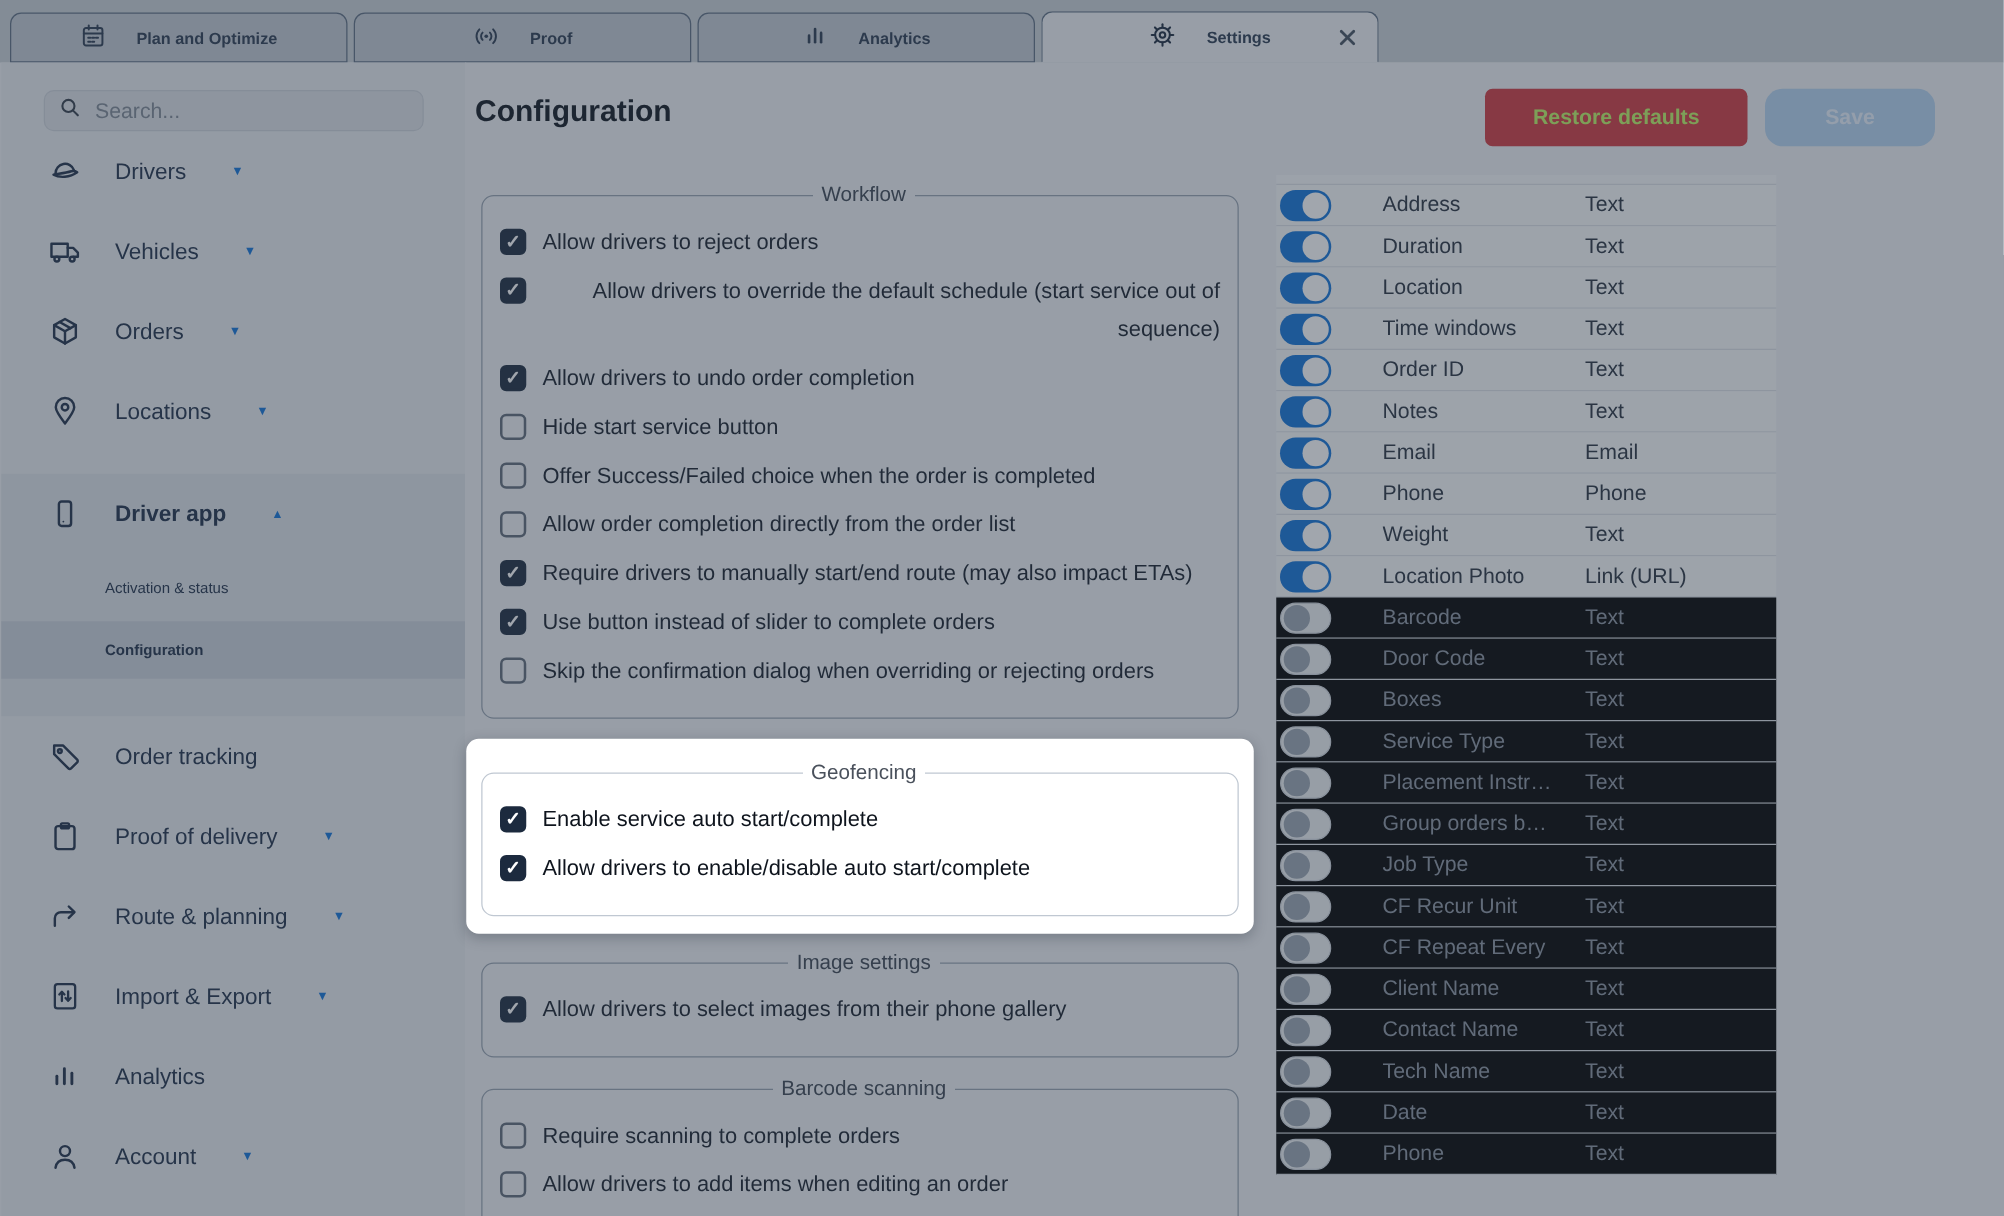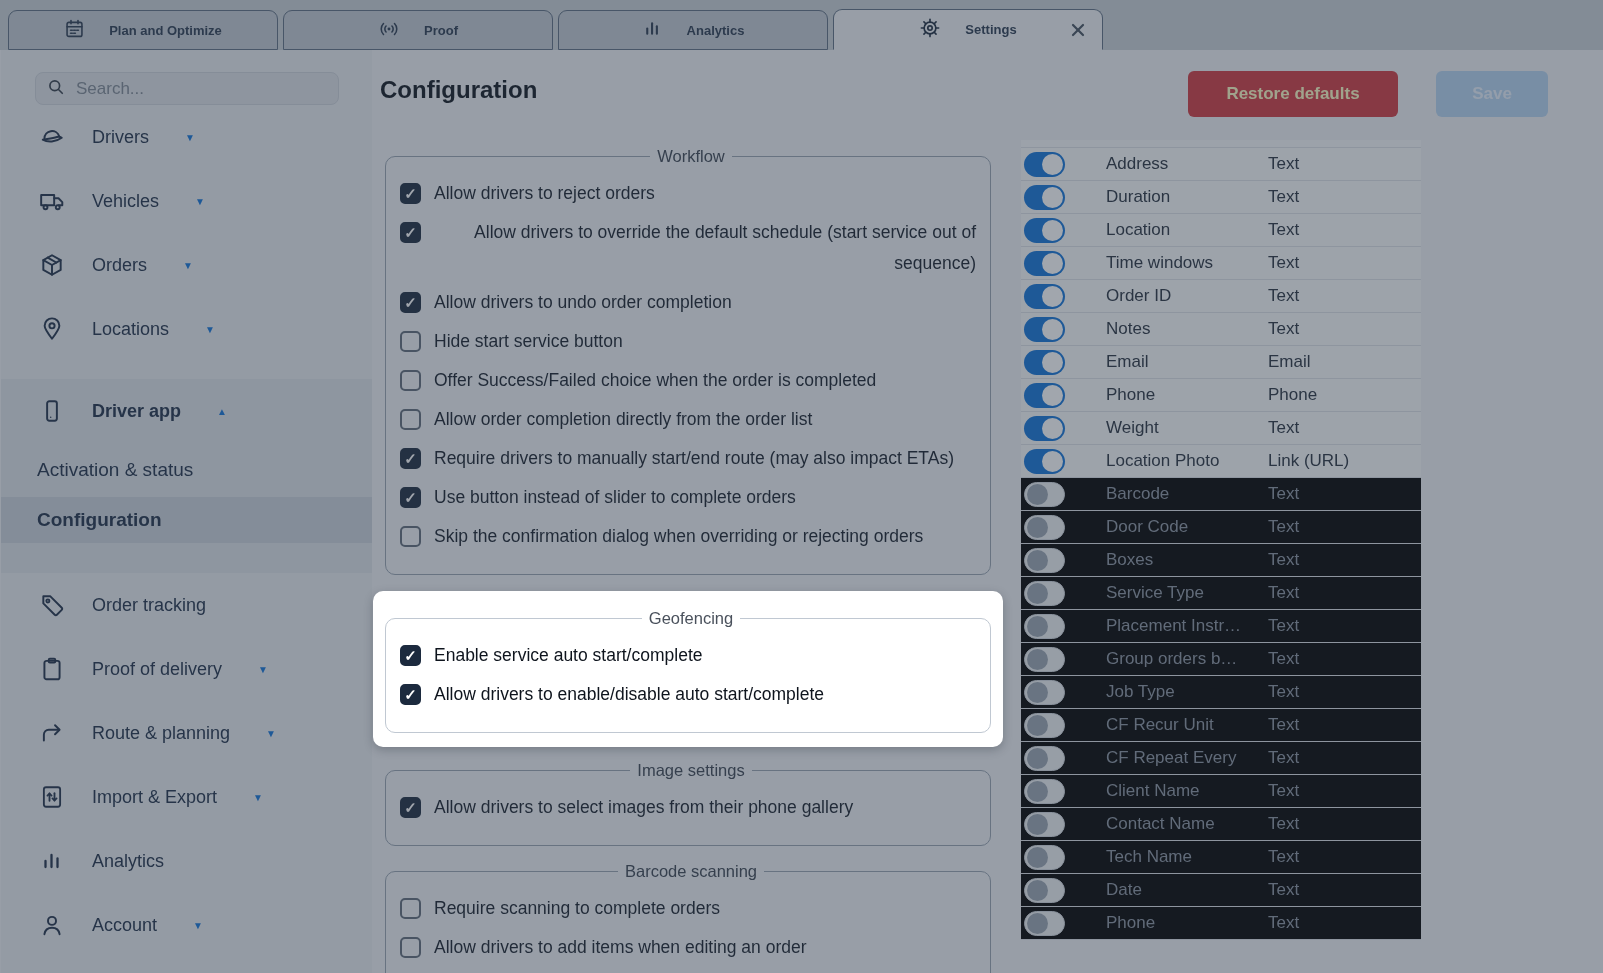--- a/index.html
+++ b/index.html
@@ -27,29 +27,29 @@
   .search input::placeholder{color:#7e8894;}
   .side-item{height:64px;display:flex;align-items:center;padding-left:38px;gap:27px;
     font-size:18px;cursor:pointer;}
   .side-item:first-of-type{margin-top:18px;}
   .side-item .ico{width:26px;display:flex;justify-content:center;flex:none;}
   .caret{color:#1273d8;font-size:10px;margin-left:9px;}
   .caret.down::after{content:"\25BC";}
   .caret.up::after{content:"\25B2";}
   .group{background:#dde2e8;padding-bottom:30px;}
   .group .side-item{font-weight:700;}
-  .sub-item{height:54px;display:flex;align-items:center;padding-left:36px;font-size:19px;cursor:pointer;}
+  .sub-item{height:54px;display:flex;align-items:center;padding-left:83px;font-size:12px;cursor:pointer;}
   .sub-item.selected{height:46px;background:#cbd2da;font-weight:700;}
   
   .main{position:absolute;left:372px;top:50px;right:0;bottom:0;background:#eef1f4;}
   .page-title{position:absolute;left:8px;top:26px;font-size:24px;font-weight:700;color:#10161f;}
   .btn{position:absolute;top:21px;height:46px;border:none;border-radius:6px;
     font-family:"Liberation Sans",sans-serif;font-size:17px;font-weight:700;cursor:pointer;}
-  .btn-restore{right:205px;width:210px;background:#cf3940;color:#fef9c3;}
-  .btn-save{right:55px;width:112px;background:#b5d3f0;color:#e7f0fb;cursor:default;}
+  .btn-restore{right:205px;width:210px;background:#cf3940;color:#bef264;}
+  .btn-save{right:55px;width:136px;background:#b5d3f0;color:#e7f0fb;cursor:default;border-radius:14px;}
   .sections{position:absolute;left:13px;top:83px;width:606px;}
   fieldset{border:1.5px solid #97a2b0;border-radius:10px;margin:14px 0 16px;
     padding:4px 14px 14px;}
   legend{padding:0 7px;margin-left:3px;font-size:16.5px;color:#3c4552;text-align:center;}
   .opt{display:flex;align-items:flex-start;gap:13px;margin:8px 0;cursor:pointer;}
   .opt .lbl{font-size:17.5px;line-height:31px;color:#161e2a;text-align:right;}
   .cb{width:21px;height:21px;box-sizing:border-box;flex:none;margin-top:5px;border-radius:5px;
     border:2px solid #5f6a78;background:transparent;display:flex;align-items:center;justify-content:center;cursor:pointer;}
   .cb.checked{background:#1c2a3e;border-color:#1c2a3e;}
   .cb.checked::after{content:"\2713";color:#fff;font-size:15px;font-weight:700;line-height:1;}

